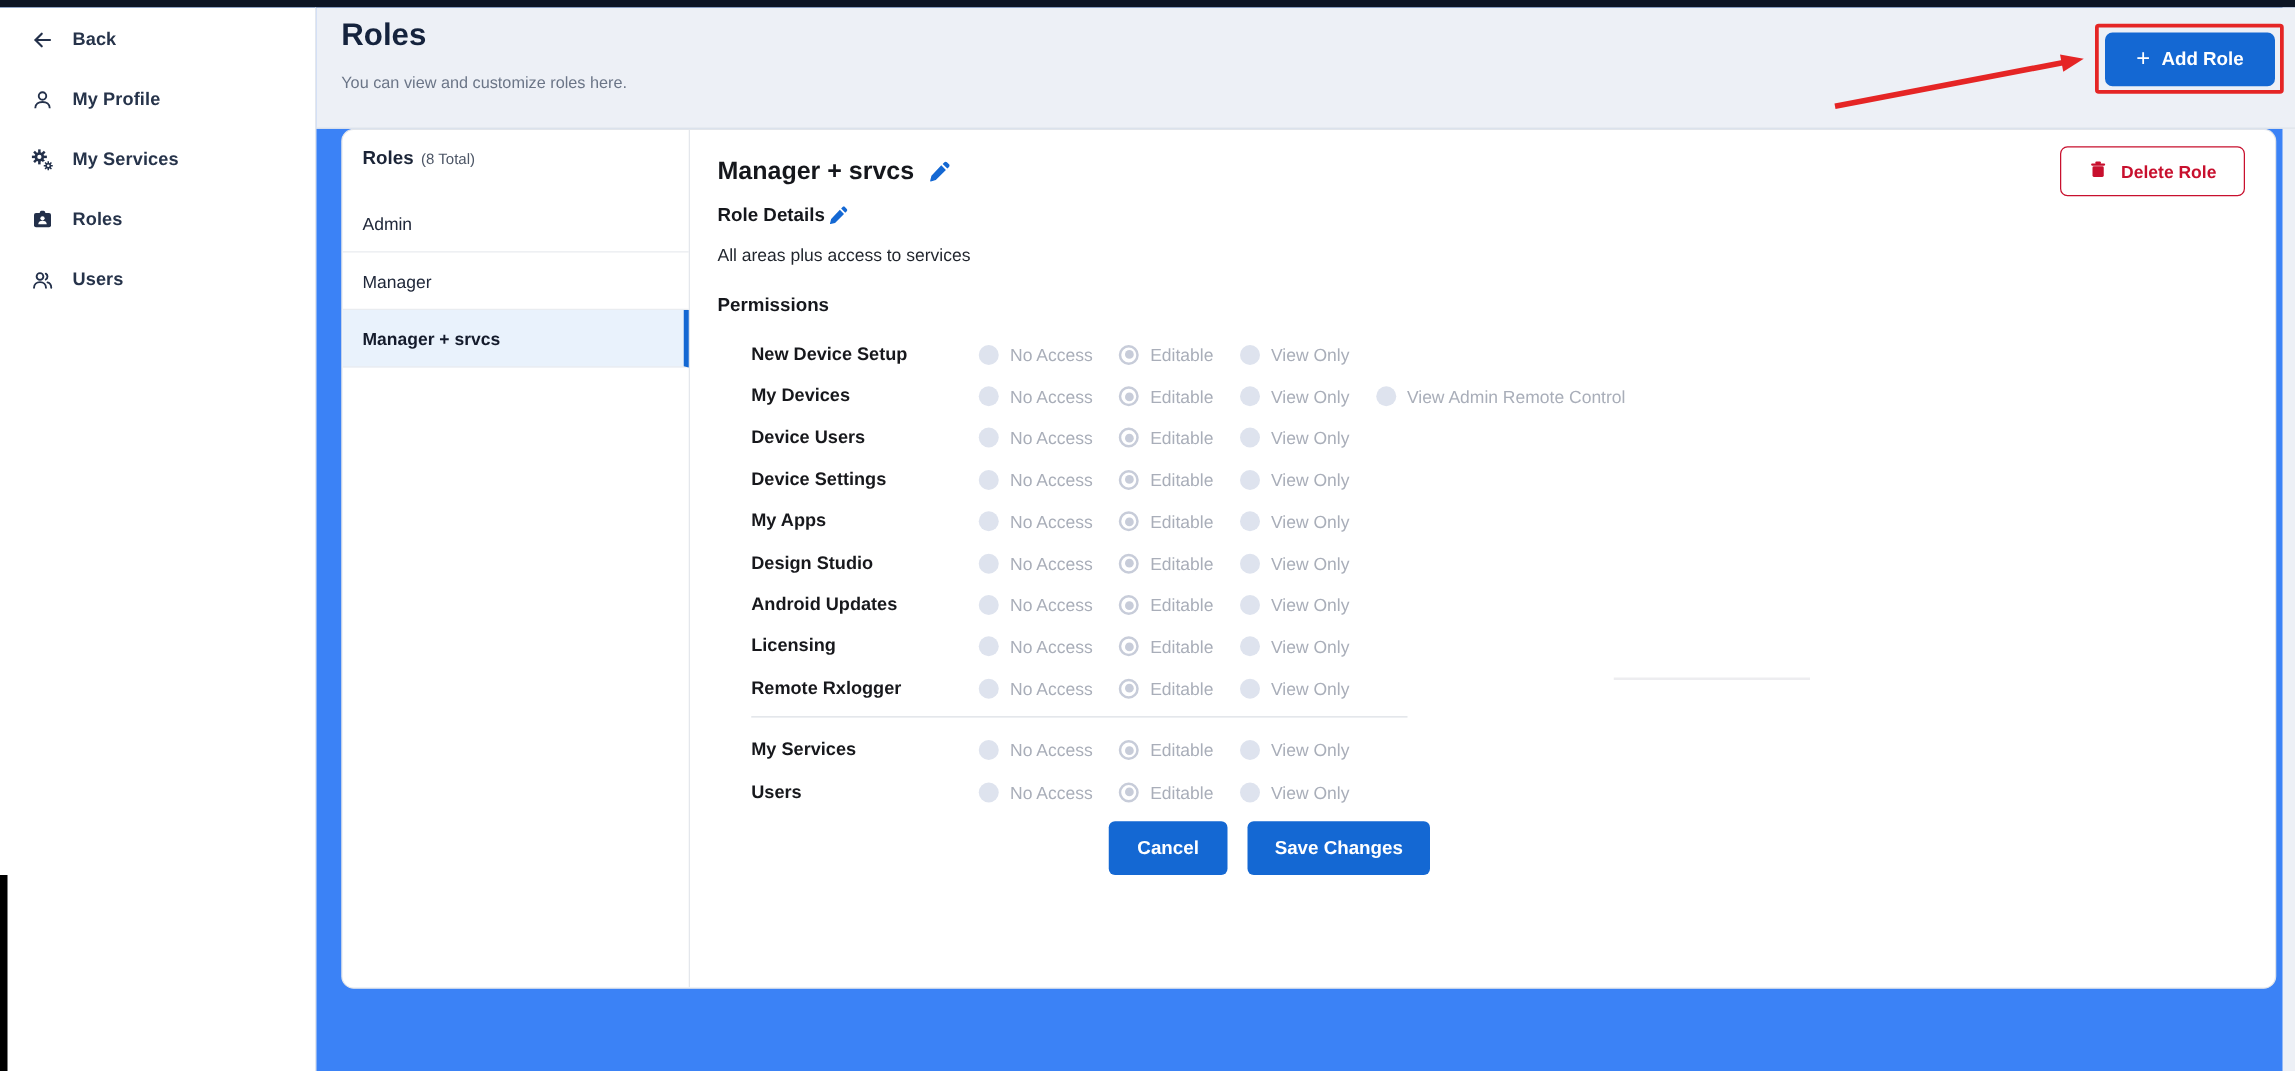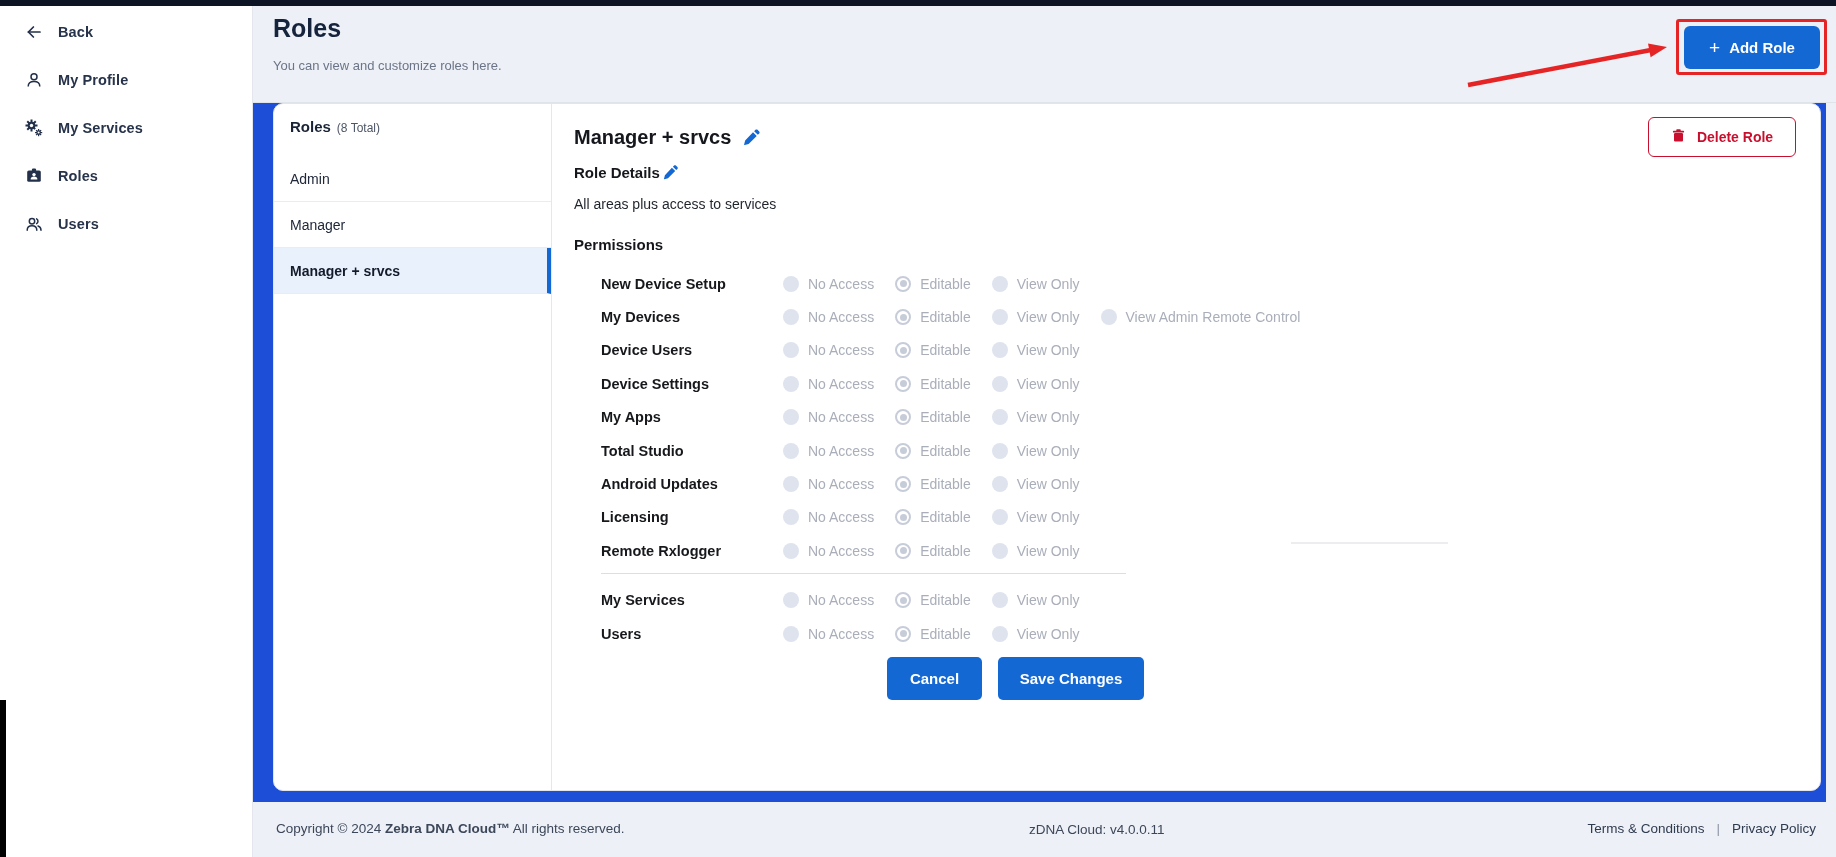--- a/index.html
+++ b/index.html
@@ -1,17 +1,17 @@
 <!DOCTYPE html>
 <html><head>
 <meta charset="utf-8">
 <style>
   html,body{margin:0;padding:0;background:#fff;}
   body{font-family:"Liberation Sans","DejaVu Sans",sans-serif;-webkit-font-smoothing:antialiased;}
-  .stage{position:relative;width:1836px;height:857px;background:#1d4ed8;overflow:hidden;}
+  .stage{position:relative;width:1836px;height:857px;background:#3b82f6;overflow:hidden;}
 
   
   .topbar{position:absolute;left:0;top:0;width:1836px;height:6px;background:#0d1524;}
 
   
   .right-strip{position:absolute;right:0;top:6px;width:10px;height:851px;background:#edf0f6;}
 
   
   .sidebar{position:absolute;left:0;top:6px;width:253px;height:851px;background:#fff;border-right:1px solid #e3e7ed;box-sizing:border-box;}
   .side-item{display:flex;align-items:center;height:48px;padding-left:25px;gap:15px;cursor:pointer;}
@@ -299,21 +299,21 @@
           <div class="opt">
               <span class="radio sel"></span>
               <span class="opt-label">Editable</span>
             </div>
           <div class="opt">
               <span class="radio"></span>
               <span class="opt-label">View Only</span>
             </div>
         </div>
         <div class="perm-row">
-          <div class="perm-label">Total Studio</div>
+          <div class="perm-label">Design Studio</div>
           <div class="opt">
               <span class="radio"></span>
               <span class="opt-label">No Access</span>
             </div>
           <div class="opt">
               <span class="radio sel"></span>
               <span class="opt-label">Editable</span>
             </div>
           <div class="opt">
               <span class="radio"></span>
@@ -403,23 +403,14 @@
         </div>
       </div>
 
       <div class="btn-row">
         <button class="btn-blue btn-cancel">Cancel</button>
         <button class="btn-blue btn-save">Save Changes</button>
       </div>
     </div>
   </div>
 
-  <div class="footer">
-    <div class="footer-copy"><span>Copyright © 2024 </span><b>Zebra DNA Cloud™</b><span> All rights reserved.</span></div>
-    <div class="footer-version">zDNA Cloud: v4.0.0.11</div>
-    <div class="footer-links">
-      <span class="footer-link">Terms &amp; Conditions</span>
-      <span class="footer-sep">|</span>
-      <span class="footer-link">Privacy Policy</span>
-    </div>
-  </div>
 
 </div>
 
 </body></html>

